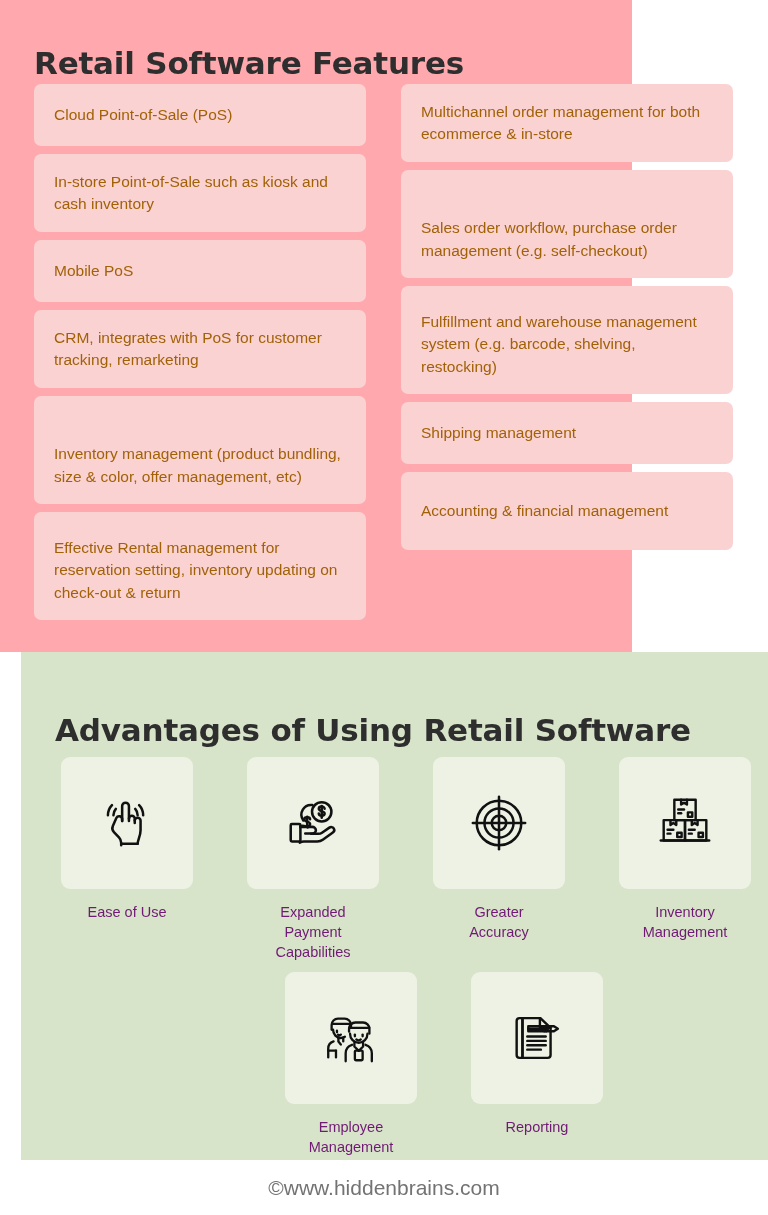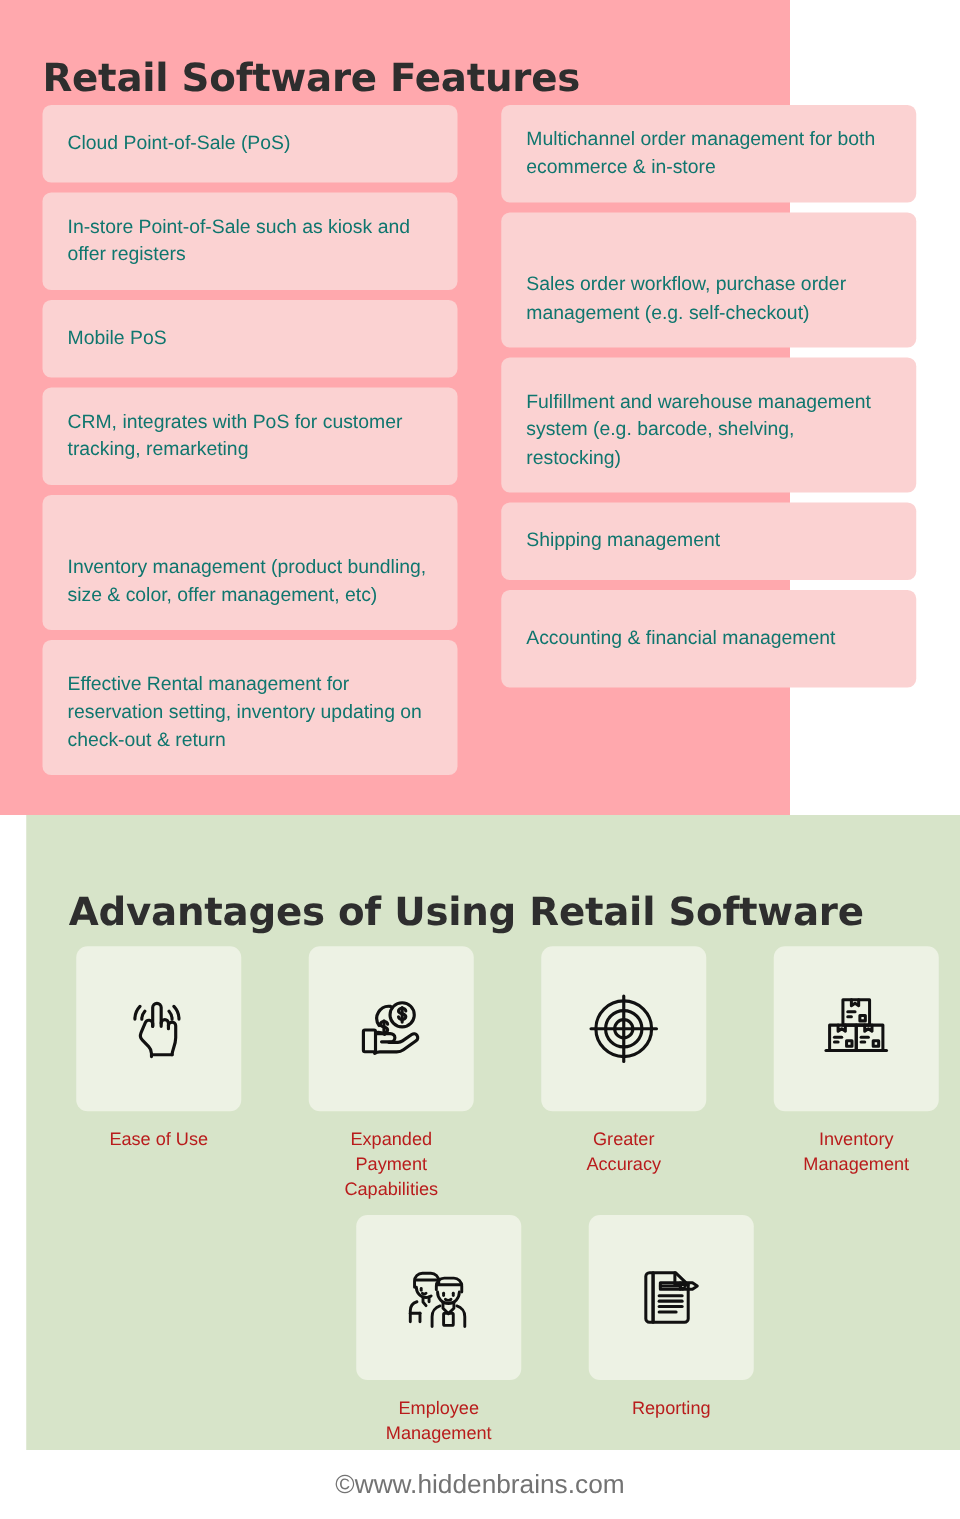--- a/index.html
+++ b/index.html
@@ -51,21 +51,21 @@
     display: flex;
     flex-direction: column;
     gap: 8px;
     width: 332px;
   }
   .feature-card {
     background: #fbd2d2;
     border-radius: 7px;
     padding: 16px 20px;
     box-sizing: border-box;
-    color: #0f766e;
+    color: #a16207;
     font-size: 15.5px;
     line-height: 1.45;
     font-family: "Liberation Sans", sans-serif;
     display: flex;
     align-items: center;
   }
   .feature-card.h1 { min-height: 62px; }
   .feature-card.h2 { min-height: 78px; }
   .feature-card.h3 { min-height: 108px; align-items: flex-end; }
 
@@ -124,21 +124,21 @@
     box-sizing: border-box;
   }
   .icon-tile svg {
     display: block;
   }
   .adv-label {
     margin-top: 13px;
     text-align: center;
     font-size: 14.5px;
     line-height: 1.38;
-    color: #b91c1c;
+    color: #701a75;
     font-family: "Liberation Sans", sans-serif;
     white-space: pre-line;
   }
 
   
   .footer {
     position: absolute;
     left: 0;
     top: 1160px;
     width: 768px;
@@ -161,21 +161,21 @@
 
   <section class="features-section">
     <h1 class="features-title">Retail Software Features</h1>
 
     <div class="cards-wrap">
       <div class="col">
         <div class="feature-card h1">
           <span>Cloud Point-of-Sale (PoS)</span>
         </div>
         <div class="feature-card h2">
-          <span>In-store Point-of-Sale such as kiosk and offer registers</span>
+          <span>In-store Point-of-Sale such as kiosk and cash inventory</span>
         </div>
         <div class="feature-card h1">
           <span>Mobile PoS</span>
         </div>
         <div class="feature-card h2">
           <span>CRM, integrates with PoS for customer tracking, remarketing</span>
         </div>
         <div class="feature-card h3">
           <span>Inventory management (product bundling, size &amp; color, offer management, etc)</span>
         </div>

